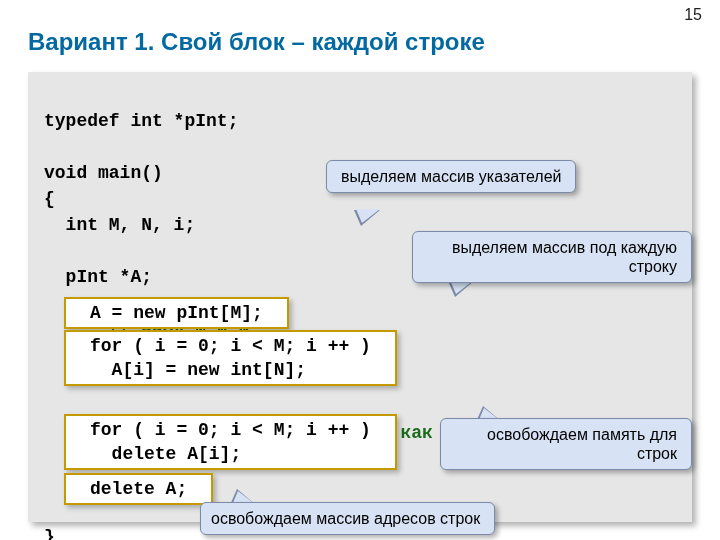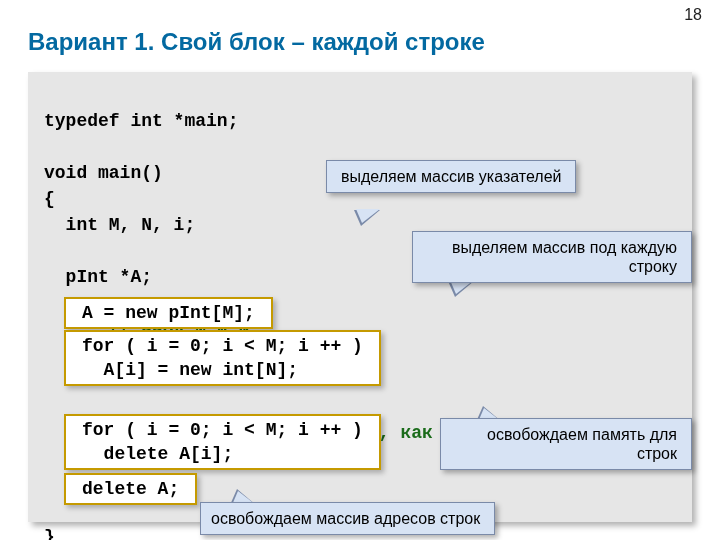--- a/index.html
+++ b/index.html
@@ -49,56 +49,56 @@
   }
   .comment { color: #1a6b1a; }
   .hbox {
     position: absolute;
     background: #fff;
     border: 2px solid #c59a00;
     font-family: "Courier New", monospace;
     font-size: 18px;
     font-weight: bold;
     line-height: 24px;
-    padding: 2px 16px;
+    padding: 2px 24px;
     white-space: pre;
     box-shadow: 3px 3px 5px rgba(0,0,0,0.25);
   }
   .callout {
     position: absolute;
     background: #d7e3f4;
     border: 1px solid #7a8aa8;
-    border-radius: 0;
+    border-radius: 6px;
     font-size: 16px;
     text-align: center;
     padding: 6px 14px;
     color: #000;
     box-shadow: 3px 3px 5px rgba(0,0,0,0.3);
     line-height: 19px;
   }
   .tail {
     position: absolute;
     width: 0; height: 0;
   }
   
   .tail-dl { border-top: 14px solid #d7e3f4; border-left: 6px solid transparent; border-right: 18px solid transparent; }
   .tail-dl-b { border-top: 16px solid #7a8aa8; border-left: 7px solid transparent; border-right: 19px solid transparent; }
   .tail-ul { border-bottom: 14px solid #d7e3f4; border-left: 6px solid transparent; border-right: 18px solid transparent; }
   .tail-ul-b { border-bottom: 16px solid #7a8aa8; border-left: 7px solid transparent; border-right: 19px solid transparent; }
 </style>
 </head>
 <body>
 
-<div class="page-num">18</div>
+<div class="page-num">15</div>
 <div class="title">Вариант 1. Свой блок – каждой строке</div>
 
 <div class="code-panel">
 
   <div class="code">
-<span>typedef int *main;</span>
+<span>typedef int *pInt;</span>
 
 <span>void main()</span>
 <span>{</span>
 <span>  int M, N, i;</span>
 
 <span>  pInt *A;</span>
 
 <span>  ... </span><span class="comment">// ввод M и N</span>
 
 

